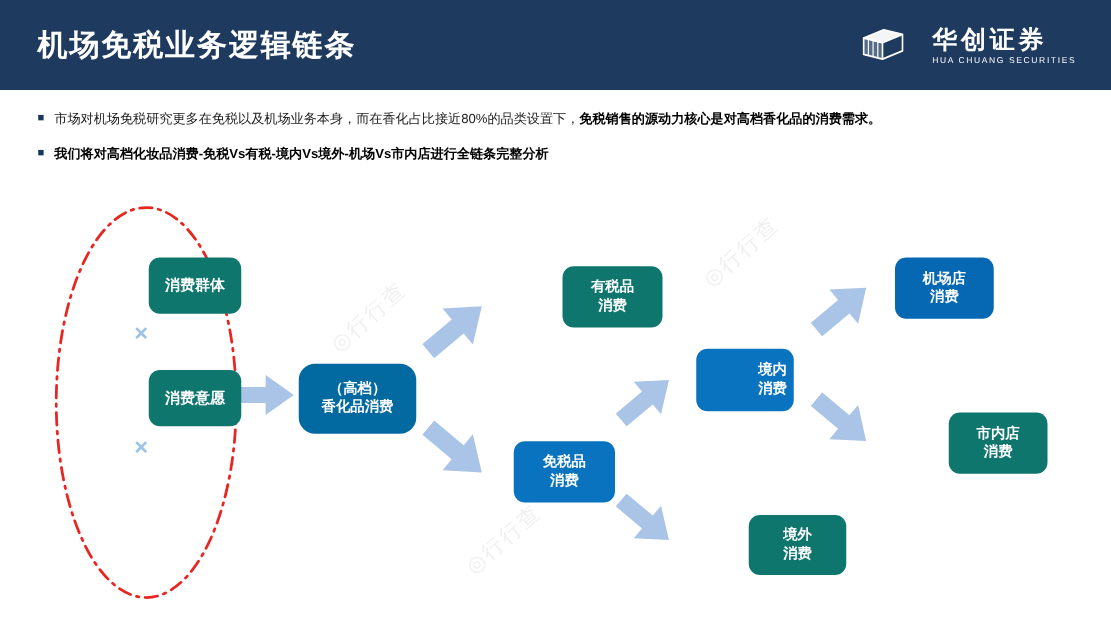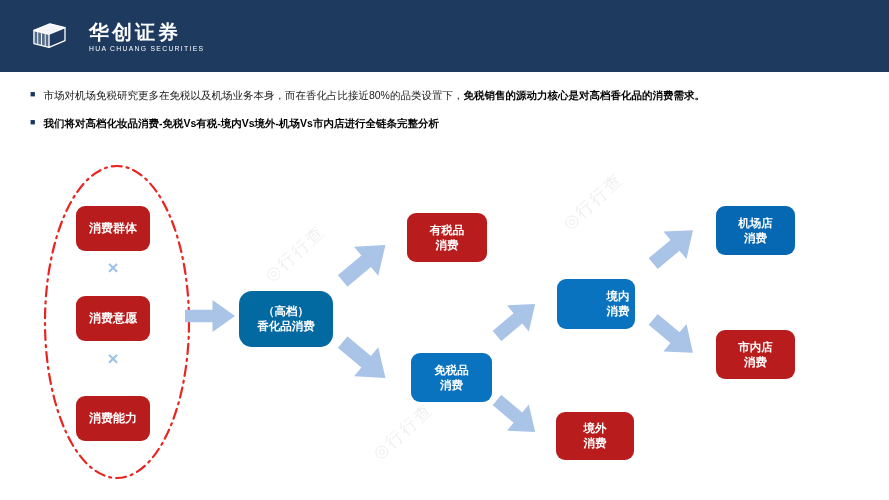--- a/index.html
+++ b/index.html
@@ -94,21 +94,21 @@
     align-items: center;
     justify-content: center;
     color: #ffffff;
     font-weight: bold;
     font-size: 11.5px;
     line-height: 1.3;
     text-align: center;
     border-radius: 9px;
     z-index: 2;
   }
-  .cyan    { background: #b91c1c; }
+  .cyan    { background: #0f766e; margin-left: 43px; }
   .blue    { background: #0973C0; }
   .dkblue  { background: #0668B2; }
   .navy    { background: #0369a1; border-radius: 13px; }
 
   .n-group   { left: 76px;  top: 56px;  width: 74px; height: 45px; font-size: 12px; }
   .n-will    { left: 76px;  top: 146px; width: 74px; height: 45px; font-size: 12px; }
   .n-ability { left: 76px;  top: 246px; width: 74px; height: 45px; font-size: 12px; }
   .n-center  { left: 239px; top: 141px; width: 94px; height: 56px; }
   .n-tax     { left: 407px; top: 63px;  width: 80px; height: 49px; }
   .n-free    { left: 411px; top: 203px; width: 81px; height: 49px; }
@@ -139,20 +139,21 @@
   .a-dn2   { left: 491px; top: 248px; width: 50px; height: 36px; transform: rotate(40deg); }
   .a-up3   { left: 647px; top: 78px;  width: 52px; height: 38px; transform: rotate(-40deg); }
   .a-dn3   { left: 647px; top: 167px; width: 52px; height: 38px; transform: rotate(40deg); }
 </style>
 </head>
 <body>
 
 <div class="slide">
 
   <header class="topbar">
+    <div class="page-title">机场免税业务逻辑链条</div>
     <div class="logo">
       <svg width="38" height="32" viewBox="0 0 40 34">
         <g stroke="#ffffff" stroke-width="1.4" fill="none" stroke-linejoin="round">
           <path d="M4 11 L21 4 L37 8 L20 15 Z" fill="#ffffff" fill-opacity="0.95"></path>
           <path d="M4 11 L20 15 L20 29 L4 25 Z" fill="#ffffff" fill-opacity="0.25"></path>
           <path d="M37 8 L37 22 L20 29" fill="none"></path>
           <path d="M8 12.5 L8 26" stroke-width="1"></path>
           <path d="M12 13.5 L12 27" stroke-width="1"></path>
           <path d="M16 14.5 L16 28" stroke-width="1"></path>
         </g>
@@ -186,23 +187,20 @@
     </svg>
 
     <div class="node cyan n-group">
       <span>消费群体</span>
     </div>
     <div class="x-sign x1">×</div>
     <div class="node cyan n-will">
       <span>消费意愿</span>
     </div>
     <div class="x-sign x2">×</div>
-    <div class="node cyan n-ability">
-      <span>消费能力</span>
-    </div>
 
     <div class="arr a-in">
       <svg viewBox="0 0 100 70" preserveAspectRatio="none">
           <polygon points="0,22 55,22 55,2 100,35 55,68 55,48 0,48" fill="#A9C4E6"></polygon>
         </svg>
     </div>
 
     <div class="node navy n-center">
       <span>（高档）</span>
       <span>香化品消费</span>

